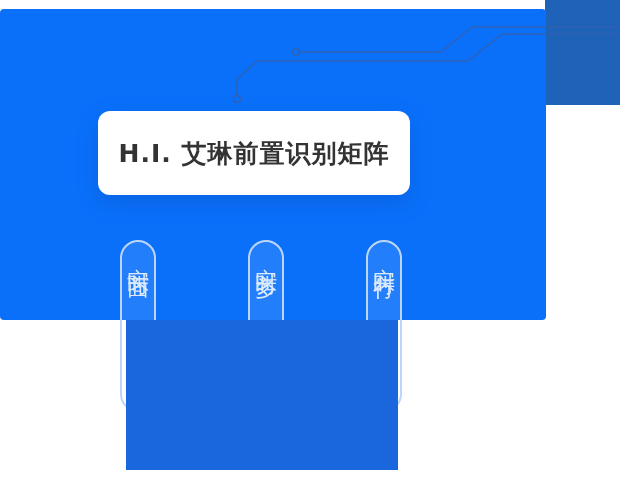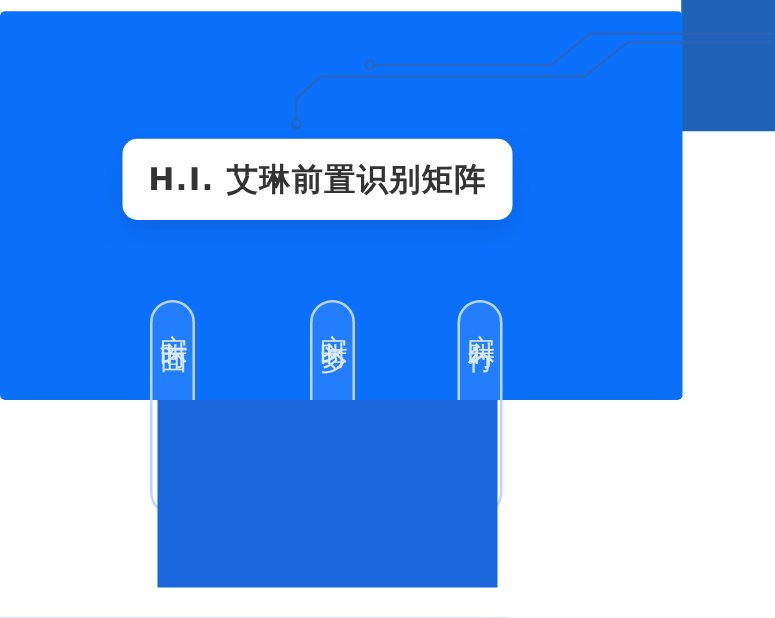--- a/index.html
+++ b/index.html
@@ -49,21 +49,21 @@
       z-index: 3;
       pointer-events: none;
     }
 
     
     .title-card {
       position: absolute;
       left: 98px;
       top: 111px;
       width: 312px;
-      height: 65px;
+      height: 84px;
       background: #ffffff;
       border-radius: 12px;
       box-shadow: 0 8px 22px rgba(15, 60, 150, 0.22);
       z-index: 5;
       display: flex;
       align-items: center;
       justify-content: center;
     }
     .title-card .title-text {
       font-size: 25px;

